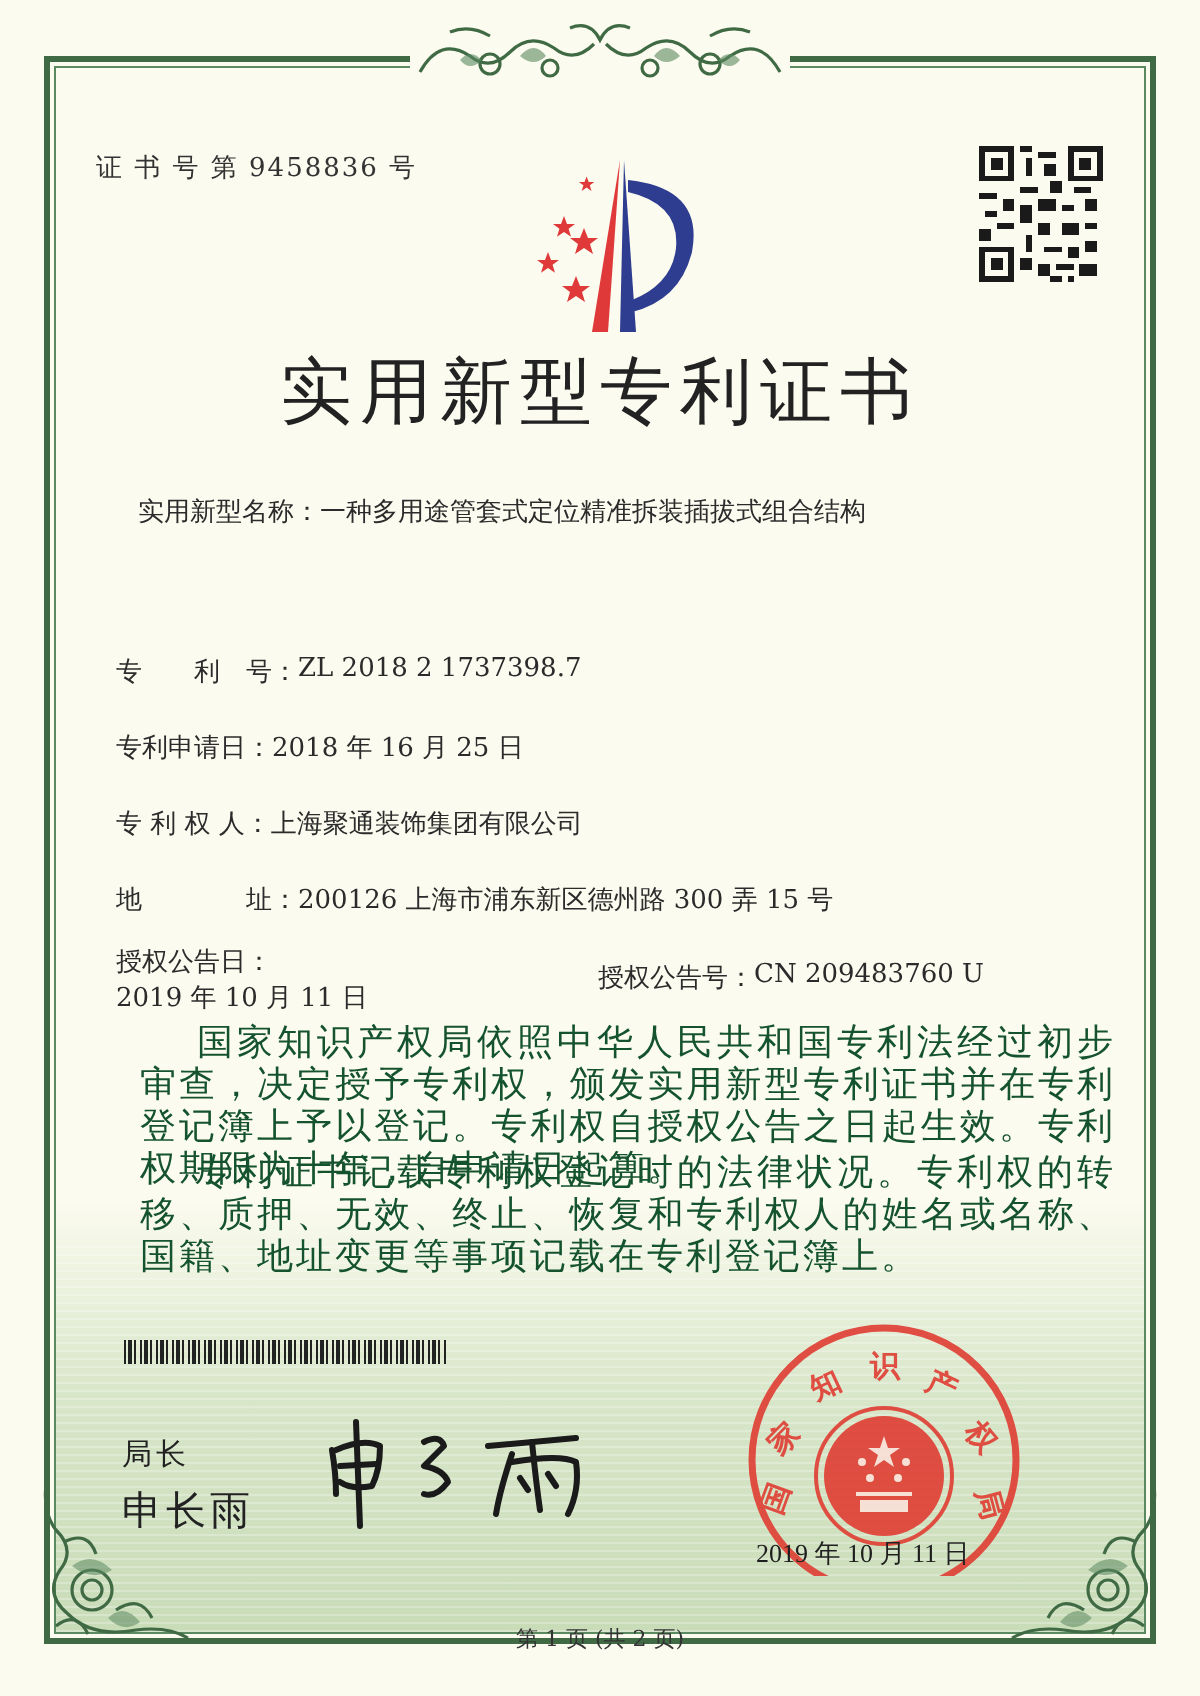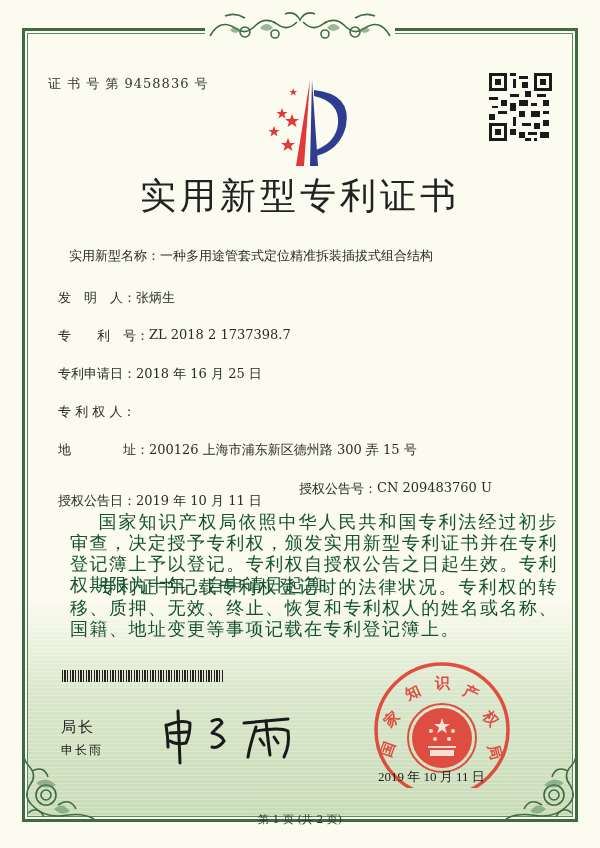--- a/index.html
+++ b/index.html
@@ -65,21 +65,21 @@
     .barcode {
       position: absolute; left: 62px; top: 670px; width: 162px; height: 12px;
       background: repeating-linear-gradient(to right, #222 0px, #222 1px, transparent 1px, transparent 2px, #222 2px, #222 4px, transparent 4px, transparent 5px, #222 5px, #222 6px, transparent 6px, transparent 8px);
     }
     .director-title {
       position: absolute; left: 61px; top: 718px; font-size: 15px;
       font-family: "DejaVu Sans", "Liberation Sans", sans-serif; color: #222;
       letter-spacing: 2px;
     }
     .director-name {
-      position: absolute; left: 61px; top: 742px; font-size: 12px;
+      position: absolute; left: 61px; top: 742px; font-size: 20px;
       font-family: Liberation Serif, serif; color: #222;
       letter-spacing: 2px;
     }
     .signature { position: absolute; left: 160px; top: 705px; width: 140px; height: 60px; }
 
     .seal { position: absolute; left: 362px; top: 658px; width: 160px; height: 130px; }
     .seal-date {
       position: absolute; left: 378px; top: 768px; font-size: 13px; color: #1f1f1f;
       font-family: "Liberation Serif", "DejaVu Serif", serif;
     }
@@ -207,40 +207,37 @@
         <rect x="12" y="22" width="2" height="1"></rect>
     </g>
   </svg>
 
   <h1 class="title">实用新型专利证书</h1>
 
   <div class="field" style="top:247px;margin-left:11px;">
     <span class="label">实用新型名称：</span>
     <span class="value">一种多用途管套式定位精准拆装插拔式组合结构</span>
   </div>
-  <div class="field" style="top:289px;">
-    <span class="label">发　明　人：</span>
-    <span class="value">张炳生</span>
-  </div>
   <div class="field" style="top:327px;">
     <span class="label">专　　利　号：</span>
     <span class="value">ZL 2018 2 1737398.7</span>
   </div>
   <div class="field" style="top:365px;">
     <span class="label">专利申请日：</span>
     <span class="value">2018 年 16 月 25 日</span>
   </div>
   <div class="field" style="top:403px;">
     <span class="label">专 利 权 人：</span>
+    <span class="value">上海聚通装饰集团有限公司</span>
   </div>
   <div class="field" style="top:441px;">
     <span class="label">地　　　　址：</span>
     <span class="value">200126 上海市浦东新区德州路 300 弄 15 号</span>
   </div>
-  <div class="field" style="top:492px;">
+  <div class="field" style="top:472px;flex-direction:column;">
     <span class="label">授权公告日：</span>
     <span class="value">2019 年 10 月 11 日</span>
   </div>
   <div class="field" style="top:480px; left:299px;">
     <span class="label">授权公告号：</span>
     <span class="value">CN 209483760 U</span>
   </div>
 
   <p class="para" style="top:511px;"><span class="indent"></span><span>国家知识产权局依照中华人民共和国专利法经过初步审查，决定授予专利权，颁发实用新型专利证书并在专利登记簿上予以登记。专利权自授权公告之日起生效。专利权期限为十年，自申请日起算。</span></p>
   <p class="para" style="top:576px;"><span class="indent"></span><span>专利证书记载专利权登记时的法律状况。专利权的转移、质押、无效、终止、恢复和专利权人的姓名或名称、国籍、地址变更等事项记载在专利登记簿上。</span></p>

